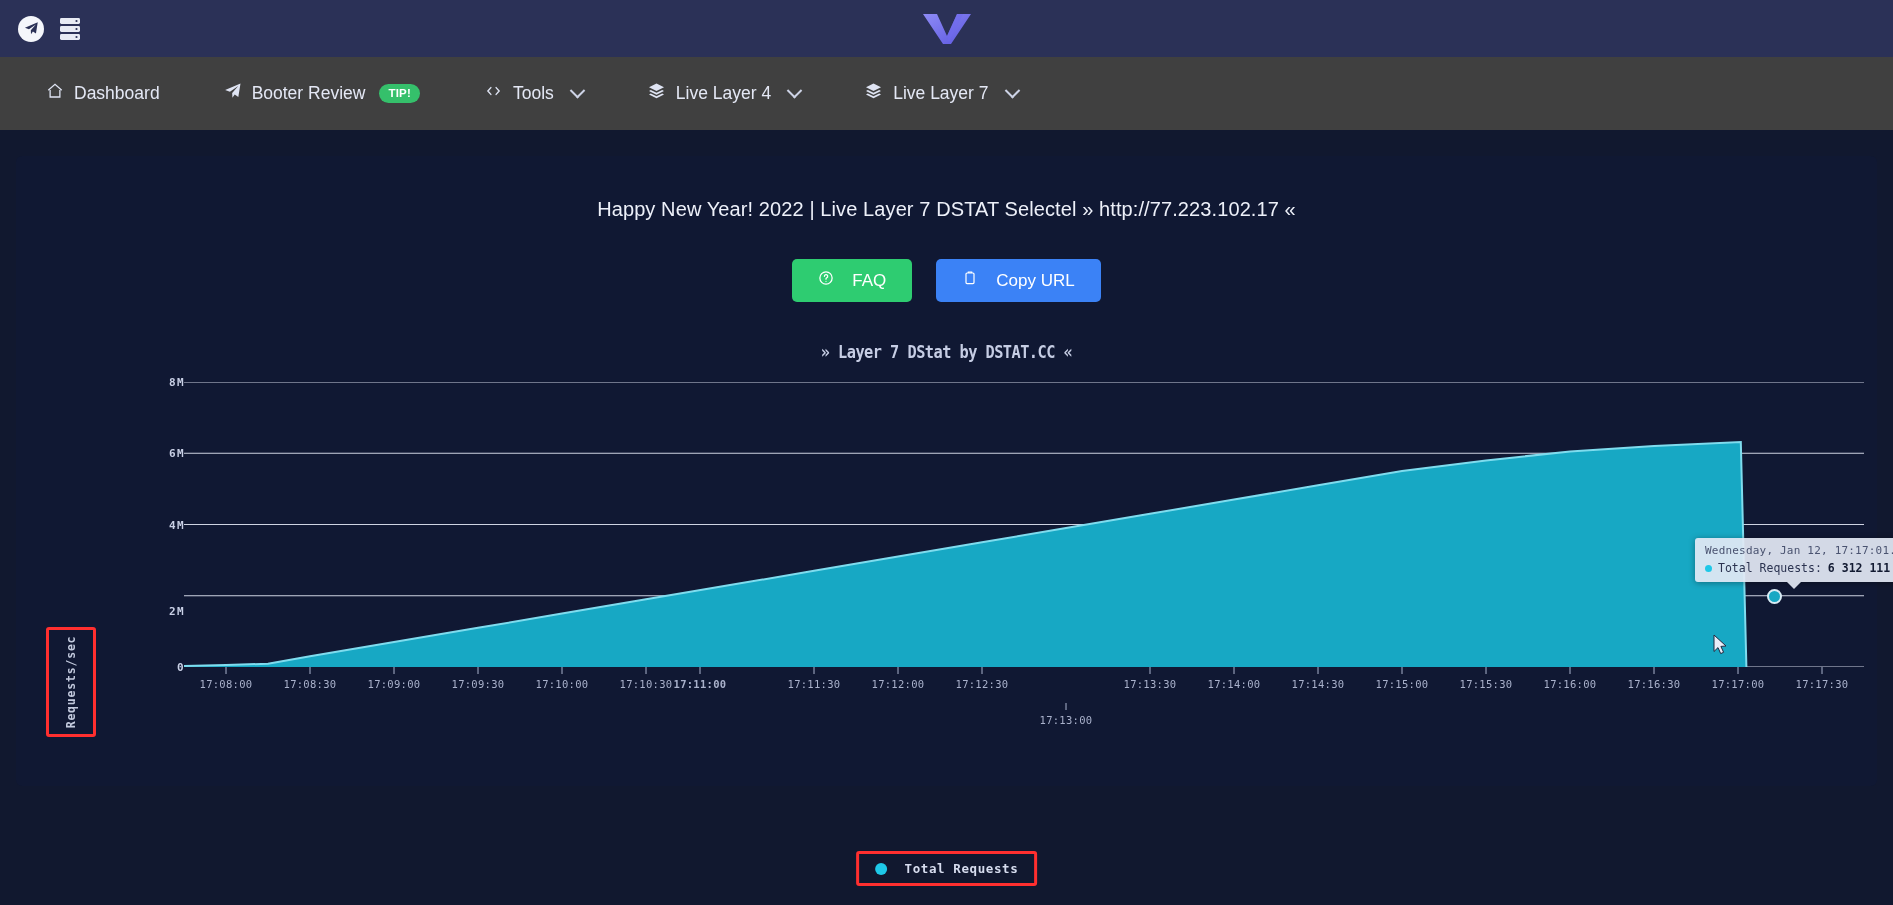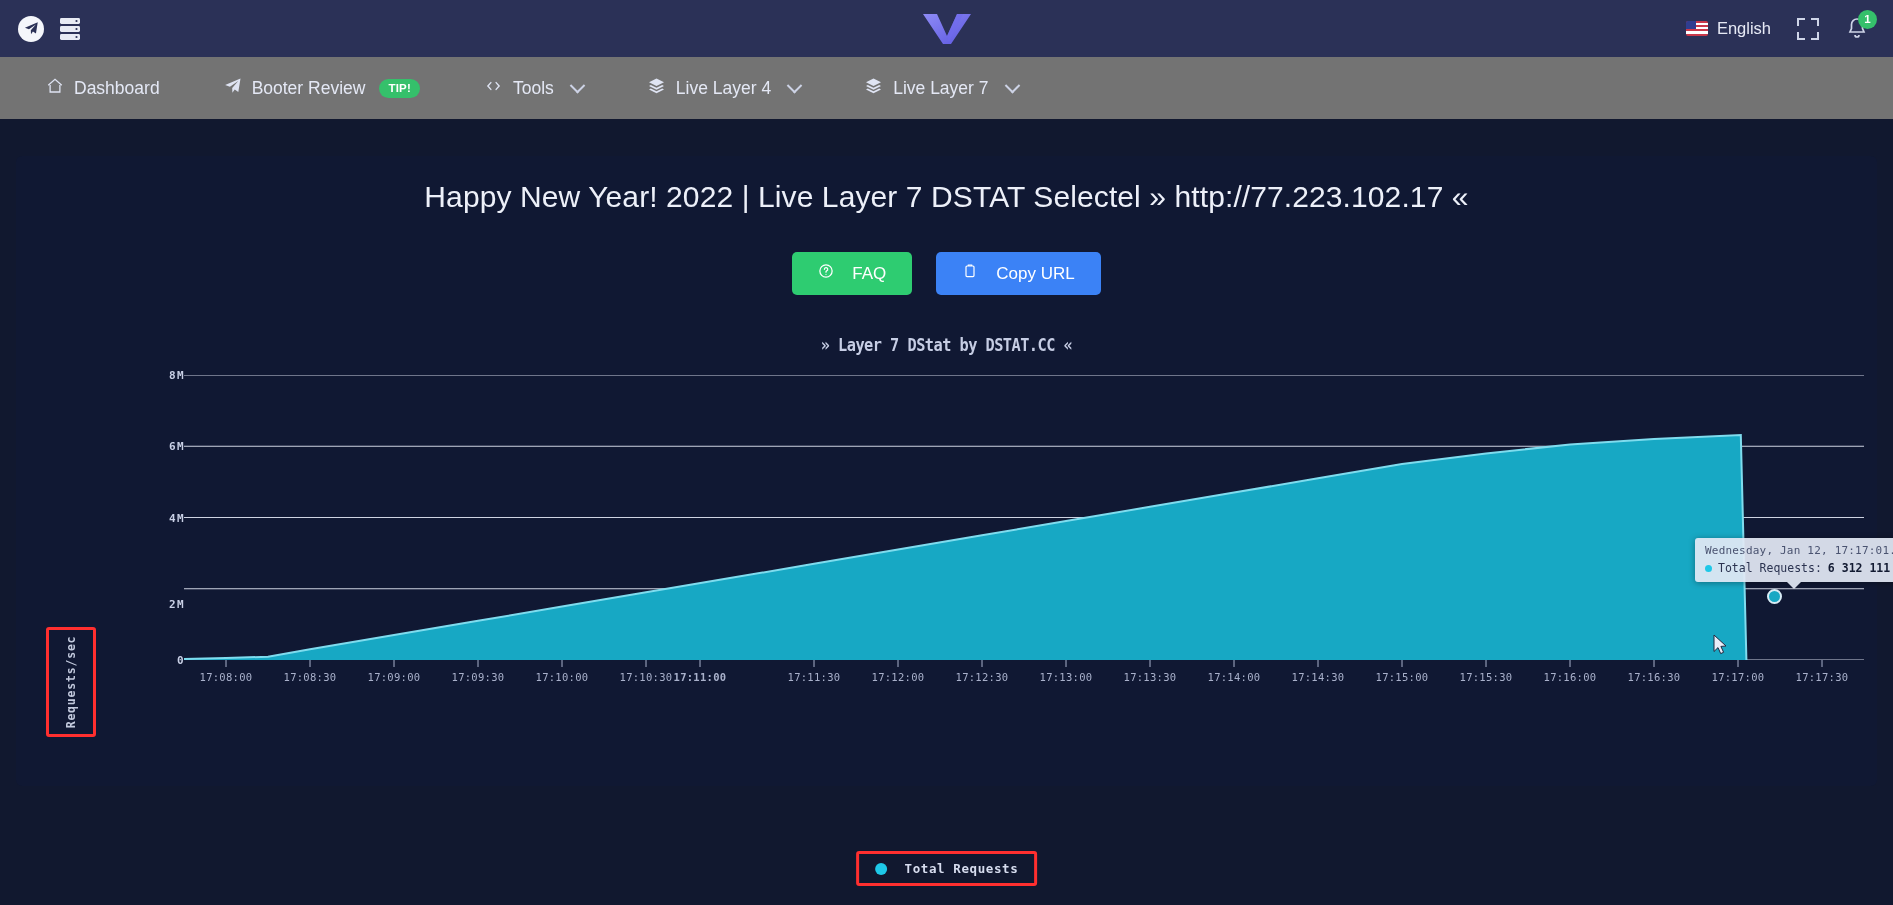--- a/index.html
+++ b/index.html
@@ -47,22 +47,22 @@
   .bell-badge {
     position: absolute; right: -6px; top: -6px;
     min-width: 19px; height: 19px; border-radius: 50%;
     background: #35c06b; color: #fff; font-size: 11.5px; font-weight: bold;
     display: flex; align-items: center; justify-content: center;
   }
 
   
   .navbar {
     position: absolute; top: 57px; left: 0;
-    width: 1893px; height: 62px;
-    background: #737373;
+    width: 1893px; height: 73px;
+    background: #404040;
     display: flex; align-items: center;
   }
   .nav-item {
     display: flex; align-items: center; gap: 10px;
     color: #e4e8f5; font-size: 17.5px;
     padding: 0 6px; cursor: pointer; white-space: nowrap;
   }
   .nav-gap { width: 52px; }
   .nav-first { margin-left: 40px; }
   .tip-badge {
@@ -75,21 +75,21 @@
           transform: rotate(45deg) translate(-2px,-2px); margin-left: 8px; }
 
   
   .card {
     position: absolute; left: 16px; top: 156px;
     width: 1861px; height: 630px;
     background: #101833; border-radius: 6px;
   }
   .chart-title {
     text-align: center; color: #edf0f9;
-    font-size: 30px; margin-top: 24px; letter-spacing: .1px;
+    font-size: 20px; margin-top: 42px; letter-spacing: .1px;
   }
   .btn-row { display: flex; justify-content: center; gap: 24px; margin-top: 38px; }
   .btn {
     display: flex; align-items: center; gap: 18px;
     border: none; border-radius: 5px;
     padding: 11px 26px; font-size: 17px; color: #fff;
     font-family: "Liberation Sans", sans-serif; cursor: pointer;
   }
   .btn-faq { background: #2ecc71; }
   .btn-copy { background: #3b82f6; }
@@ -202,42 +202,20 @@
         <linearGradient id="lg" x1="0" y1="0" x2="1" y2="1">
           <stop offset="0%" stop-color="#8e8bf5"></stop>
             <stop offset="100%" stop-color="#5c57e0"></stop>
         </linearGradient>
       </defs>
       <path d="M2 2 L16 2 L26 24 L36 2 L50 2 L30 32 L22 32 Z" fill="url(#lg)"></path>
       <path d="M26 24 L36 2 L42 2 L28 30 Z" fill="#6f6aee" opacity=".55"></path>
     </svg>
   </div>
 
-  <div class="topbar-right">
-    <div class="lang">
-      <span class="flag">
-        <span class="stripes"></span>
-          <span class="canton"></span>
-      </span>
-      <span class="lang-label">English</span>
-    </div>
-    <div class="fs-icon">
-        <i></i>
-        <i></i>
-        <i></i>
-        <i></i>
-      </div>
-    <div class="bell-wrap">
-      <svg width="24" height="24" viewBox="0 0 24 24" fill="none" stroke="#cfd5e8" stroke-width="1.7">
-        <path d="M12 3a5.5 5.5 0 0 0-5.5 5.5v4L5 16h14l-1.5-3.5v-4A5.5 5.5 0 0 0 12 3z"></path>
-        <path d="M10 19a2 2 0 0 0 4 0"></path>
-      </svg>
-      <span class="bell-badge">1</span>
-    </div>
-  </div>
 </div>
 
 <div class="navbar">
   <div class="nav-item nav-first">
     <span>
       <svg width="18" height="18" viewBox="0 0 24 24" fill="none" stroke="#dfe4f3" stroke-width="1.7">
         <path d="M3 11 12 3l9 8"></path>
           <path d="M5.5 10.5V20h13v-9.5"></path>
       </svg>
     </span>
@@ -377,21 +355,21 @@
           <div class="lbl">17:11:30</div>
         </div>
         <div class="xtick" style="left: 714px;">
           <div class="mark"></div>
           <div class="lbl">17:12:00</div>
         </div>
         <div class="xtick" style="left: 798px;">
           <div class="mark"></div>
           <div class="lbl">17:12:30</div>
         </div>
-        <div class="xtick" style="left: 882px;">
+        <div class="xtick" style="left: 882px; margin-top: 36px;">
           <div class="mark"></div>
           <div class="lbl">17:13:00</div>
         </div>
         <div class="xtick" style="left: 966px;">
           <div class="mark"></div>
           <div class="lbl">17:13:30</div>
         </div>
         <div class="xtick" style="left: 1050px;">
           <div class="mark"></div>
           <div class="lbl">17:14:00</div>

